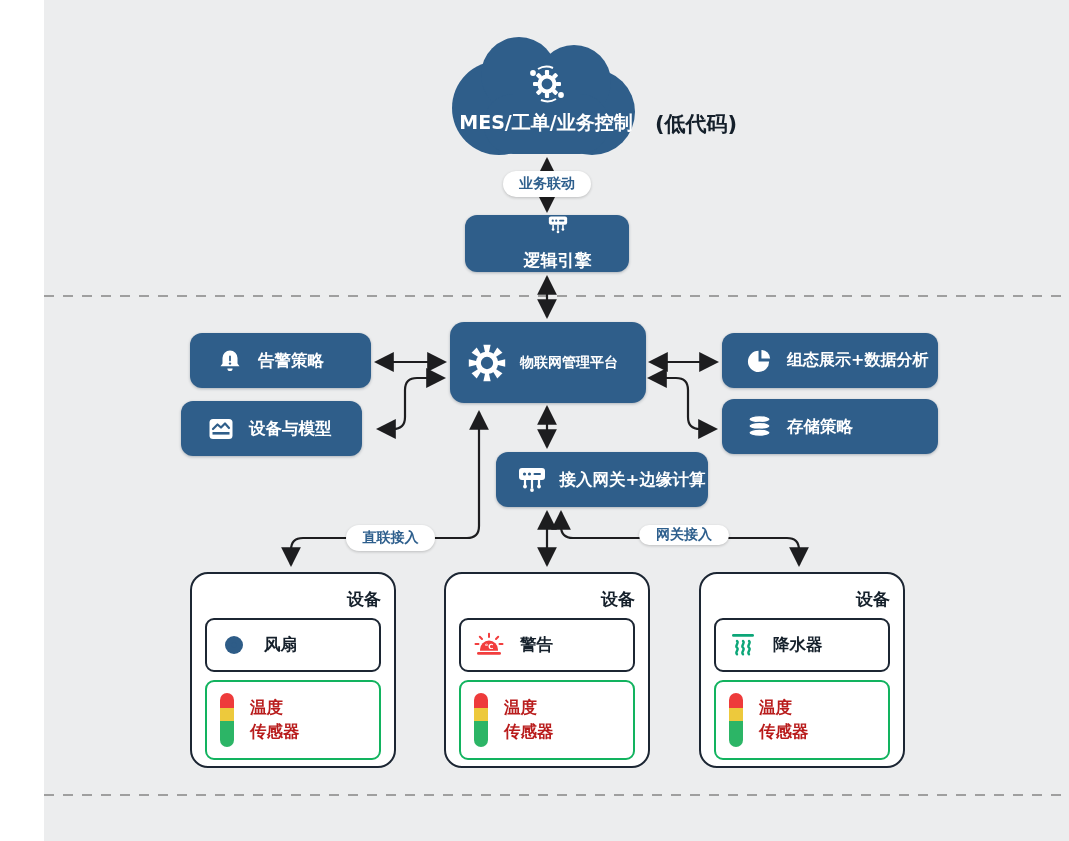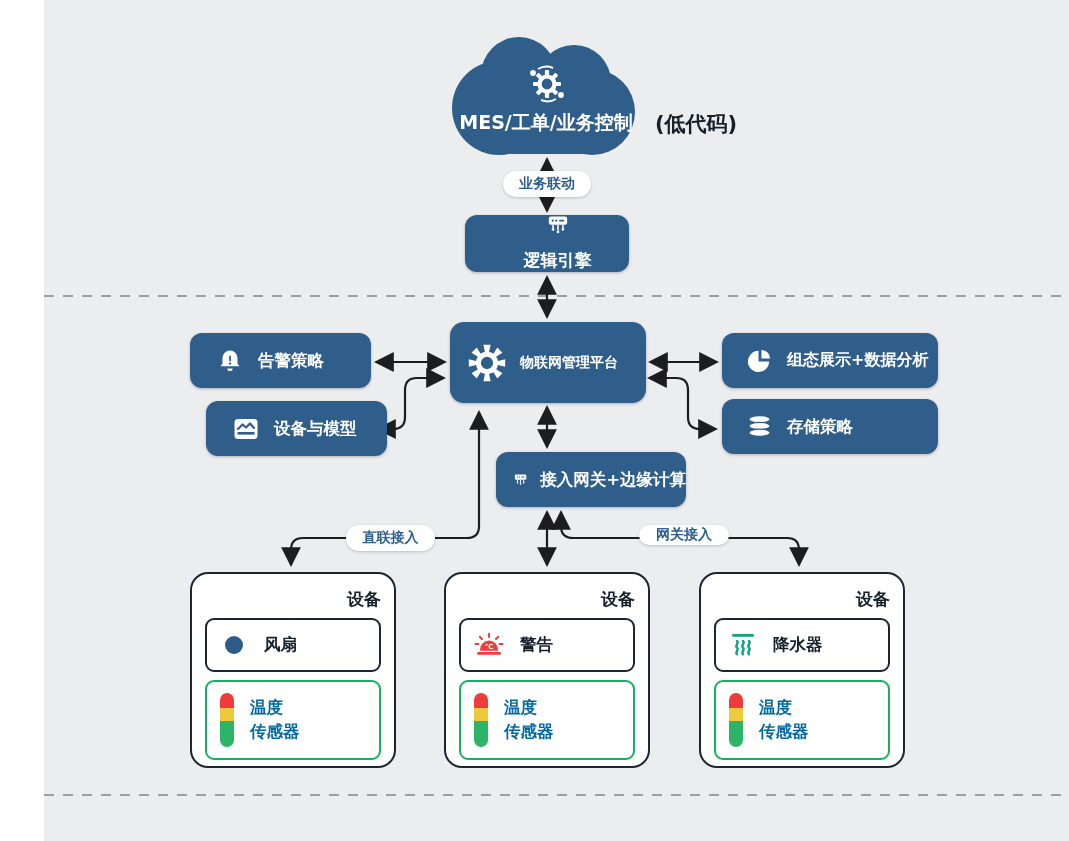--- a/index.html
+++ b/index.html
@@ -13,44 +13,44 @@
   .cloud-gear{position:absolute;left:481px;top:62px;z-index:3;}
   .note{position:absolute;left:604px;top:110px;width:96px;text-align:center;
     color:#15202b;font-size:21px;font-weight:bold;z-index:3;white-space:nowrap;}
   .node{position:absolute;background:#2f5e8a;border-radius:12px;display:flex;align-items:center;
     color:#ffffff;font-weight:bold;z-index:2;box-shadow:0 1px 3px rgba(16,34,53,.28);
     white-space:nowrap;box-sizing:border-box;}
   .node .nlabel{display:inline-block;}
   .n-logic{left:421px;top:215px;width:164px;height:57px;padding-left:21px;gap:15px;font-size:17px;flex-direction:column;}
   .n-platform{left:406px;top:322px;width:196px;height:81px;padding-left:17px;gap:13px;font-size:14px;border-radius:14px;}
   .n-alarm{left:146px;top:333px;width:181px;height:55px;padding-left:27px;gap:15px;font-size:16.5px;}
-  .n-model{left:162px;top:401px;width:181px;height:55px;padding-left:27px;gap:15px;font-size:16.5px;}
+  .n-model{left:137px;top:401px;width:181px;height:55px;padding-left:27px;gap:15px;font-size:16.5px;}
   .n-viz{left:678px;top:333px;width:216px;height:55px;padding-left:24px;gap:14px;font-size:16px;}
   .n-storage{left:678px;top:399px;width:216px;height:55px;padding-left:24px;gap:14px;font-size:16.5px;}
-  .n-gateway{left:452px;top:452px;width:190px;height:55px;padding-left:18px;gap:13px;font-size:16.5px;justify-content:center;}
+  .n-gateway{left:452px;top:452px;width:212px;height:55px;padding-left:18px;gap:13px;font-size:16.5px;justify-content:center;}
   .pill{position:absolute;background:#ffffff;border-radius:14px;color:#2e5f8d;font-size:14px;
     font-weight:bold;display:flex;align-items:center;justify-content:center;z-index:3;
     box-shadow:0 1px 3px rgba(0,0,0,.2);white-space:nowrap;}
   .p-business{left:459px;top:171px;width:88px;height:26px;}
   .p-direct{left:302px;top:525px;width:89px;height:26px;}
   .p-gwaccess{left:595px;top:525px;width:90px;height:20px;}
   .device-card{position:absolute;top:572px;width:206px;height:196px;background:#ffffff;
     border:2.4px solid #1c2633;border-radius:18px;box-sizing:border-box;z-index:2;
     padding:8px 13px 0 13px;}
   .dc-1{left:146px;} .dc-2{left:400px;} .dc-3{left:655px;}
   .device-title{text-align:right;font-size:17px;font-weight:bold;color:#15202b;
     height:34px;line-height:34px;}
   .sub-box{display:flex;align-items:center;border-radius:9px;box-sizing:border-box;
     padding-left:13px;gap:16px;}
   .component-box{border:2px solid #1c2633;height:54px;margin-top:2px;}
   .sensor-box{border:2.6px solid #12b35f;height:80px;margin-top:8px;}
   .comp-label{font-size:16.5px;font-weight:bold;color:#15202b;}
   .sensor-capsule{width:14px;height:54px;border-radius:7px;flex:0 0 14px;
     background:linear-gradient(to bottom,#ee3b3b 0%,#ee3b3b 27%,#edc93c 27%,#edc93c 52%,#2cb566 52%,#2cb566 100%);}
-  .sensor-label{font-size:16.5px;font-weight:bold;color:#0369a1;line-height:1.45;}
+  .sensor-label{font-size:16.5px;font-weight:bold;color:#b91c1c;line-height:1.45;}
   .sensor-label span{display:block;}
 </style>
 </head>
 <body>
 
 <div class="canvas">
 
   <svg class="overlay" width="1069" height="841" viewBox="0 0 1069 841">
     <defs>
       <marker id="mA" viewBox="0 0 10 10" refX="9" refY="5" markerWidth="9" markerHeight="9" orient="auto-start-reverse">

